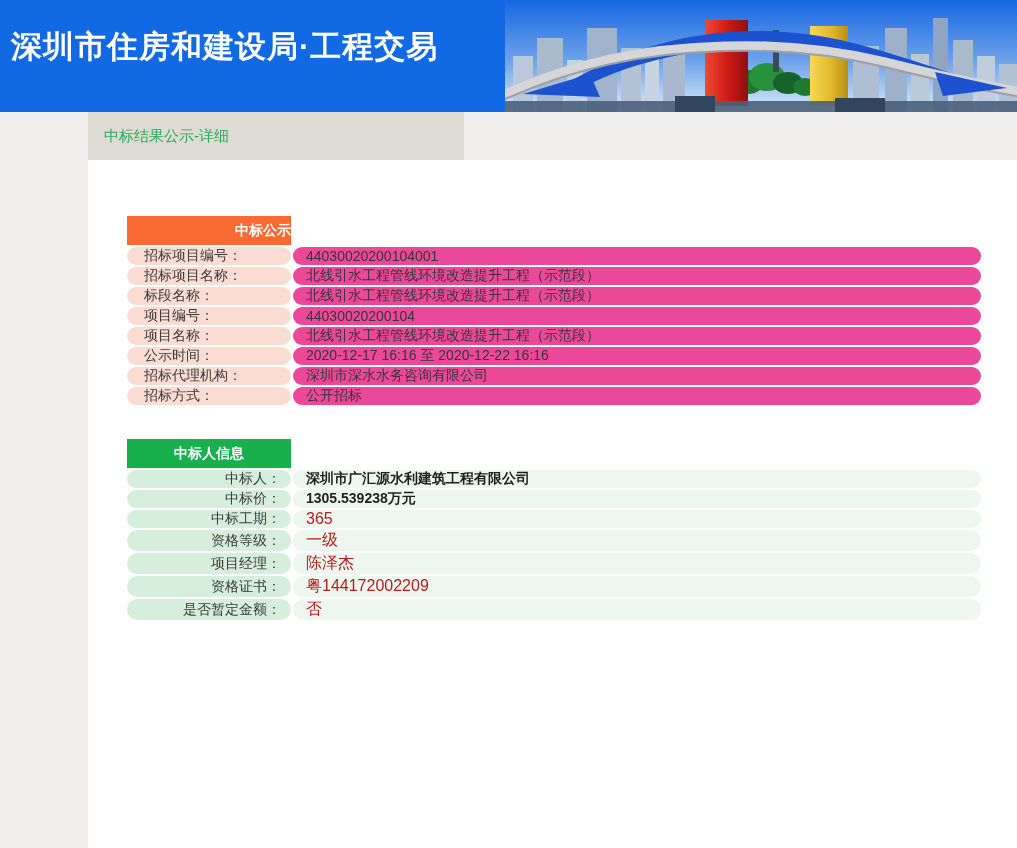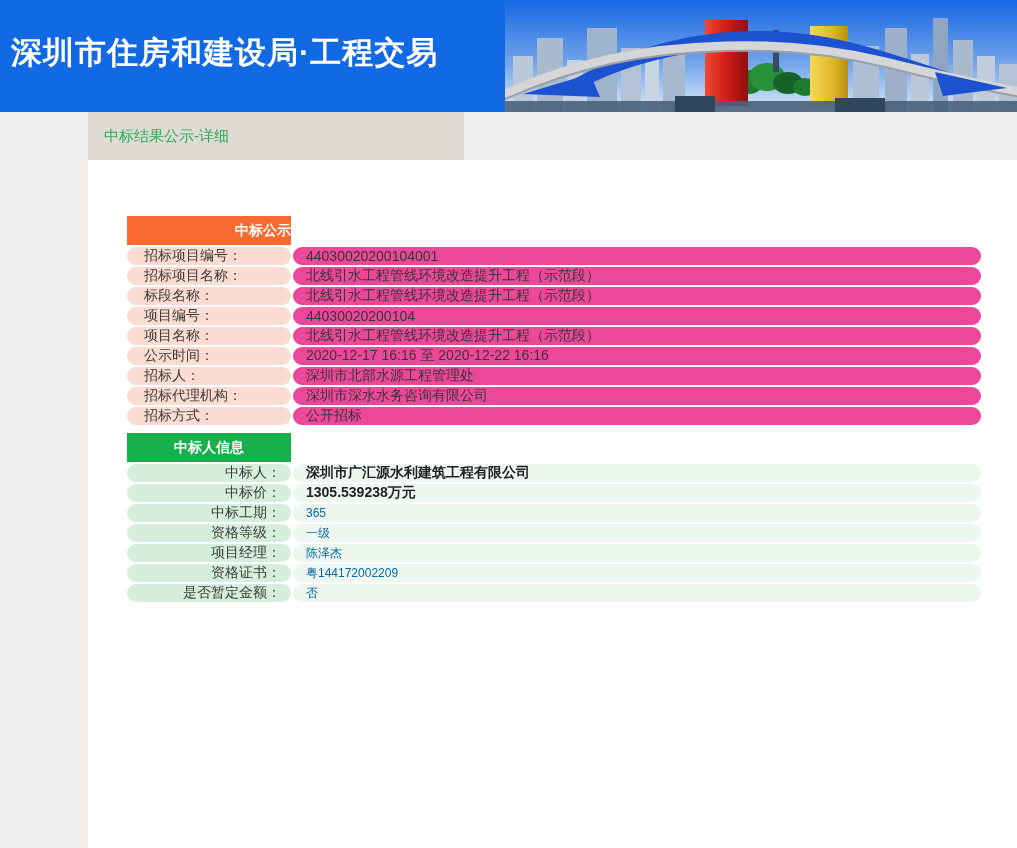--- a/index.html
+++ b/index.html
@@ -9,21 +9,21 @@
     background:#efeeec;
     overflow:hidden;
   }
   .page { width:1017px; height:848px; position:relative; }
 
   
   .banner {
     height:112px; background:#1169e4; position:relative; overflow:hidden;
   }
   .banner-title {
-    position:absolute; left:11px; top:32px;
+    position:absolute; left:11px; top:26px;
     color:#ffffff; font-size:31px; font-weight:bold; letter-spacing:1px;
     white-space:nowrap; z-index:2;
   }
   .banner-art { position:absolute; right:0; top:0; width:512px; height:112px; }
 
   
   .crumb-band { height:48px; background:#efeeec; }
   .crumb-tab {
     margin-left:88px; width:376px; height:48px; background:#dedbd5;
     display:flex; align-items:center; padding-left:16px; cursor:pointer;
@@ -47,24 +47,24 @@
   .head-spacer { background:transparent; }
 
   td.lbl, td.val { height:16px; vertical-align:middle; font-size:14px;border-radius:14px; }
   td.lbl { color:#3a3a3a; }
   td.val { color:#363636; padding-left:13px; }
 
   .orange td.lbl { background:#fbdcd2; text-align:left; padding-left:17px; }
   .orange td.val { background:#ec4899; }
 
   .green td.lbl { background:#d5efdc; text-align:right; padding-right:10px; }
-  .green td.val { background:#edf6ef; font-size:12px; color:#0369a1; }
+  .green td.val { background:#edf6ef; font-size:16px; color:#b91c1c; }
   .green td.val.bold { font-size:14px; color:#1f1f1f; font-weight:bold; }
 
-  .green-section { margin-top:4px; }
+  .green-section { margin-top:30px; }
 </style>
 </head>
 <body>
 
 <div class="page">
 
   <header class="banner" style="background-color: rgb(17, 105, 228);">
     <h1 class="banner-title">深圳市住房和建设局·工程交易</h1>
     <div class="banner-art">
       <svg width="512" height="112" viewBox="0 0 512 112" preserveAspectRatio="none" aria-hidden="true">
@@ -167,24 +167,20 @@
             </tr>
             <tr>
               <td class="lbl">项目名称：</td>
               <td class="val">北线引水工程管线环境改造提升工程（示范段）</td>
             </tr>
             <tr>
               <td class="lbl">公示时间：</td>
               <td class="val">2020-12-17 16:16  至  2020-12-22 16:16</td>
             </tr>
             <tr>
-              <td class="lbl">招标人：</td>
-              <td class="val">深圳市北部水源工程管理处</td>
-            </tr>
-            <tr>
               <td class="lbl">招标代理机构：</td>
               <td class="val">深圳市深水水务咨询有限公司</td>
             </tr>
             <tr>
               <td class="lbl">招标方式：</td>
               <td class="val">公开招标</td>
             </tr>
           </tbody>
       </table>
     </section>

